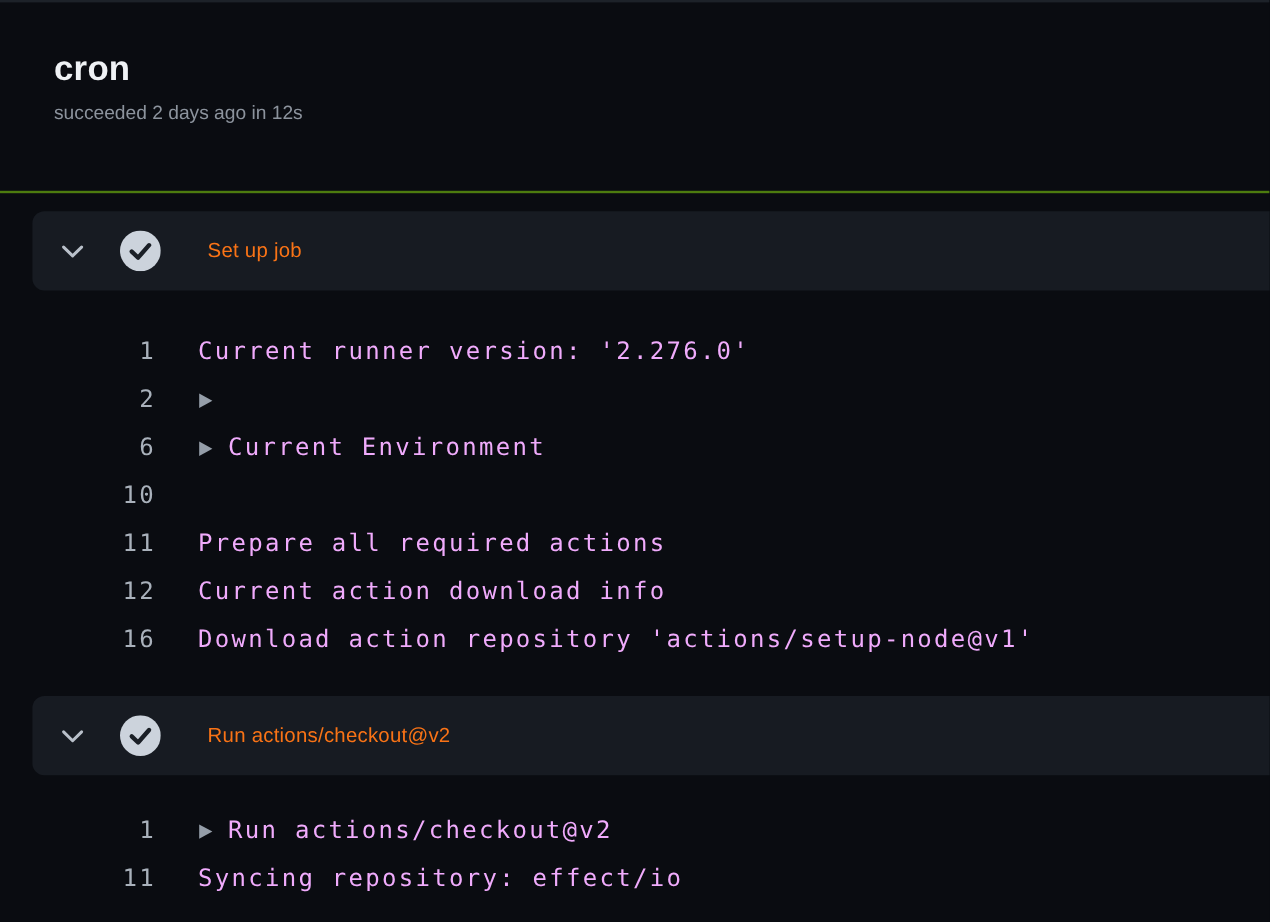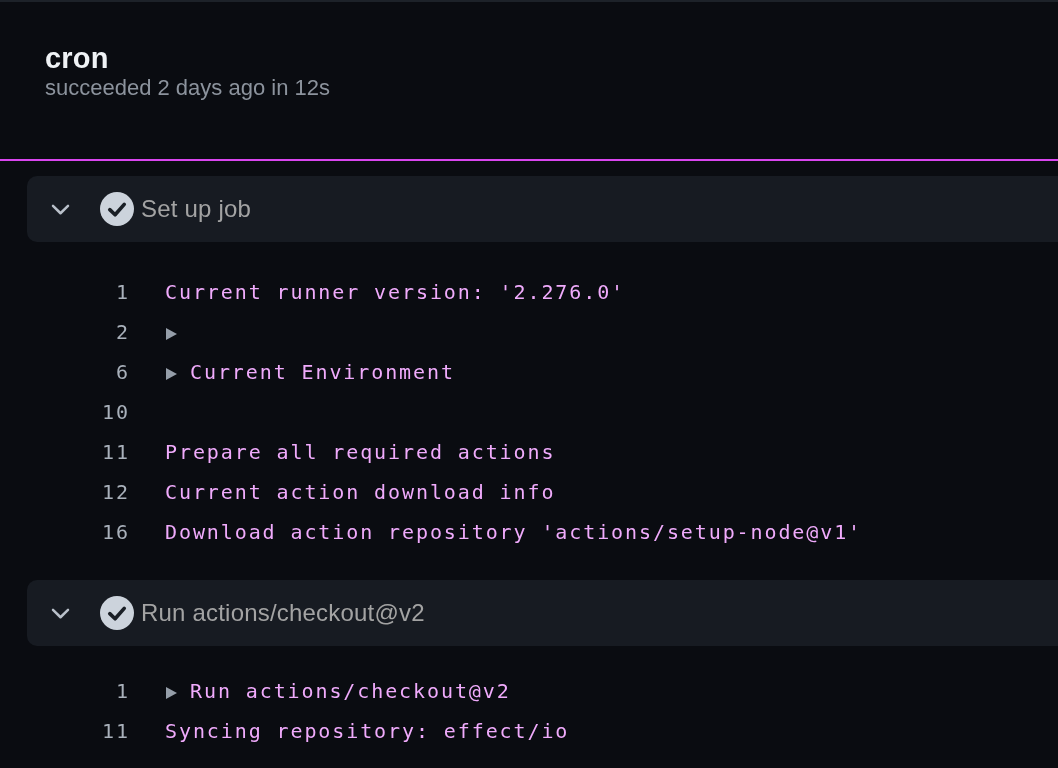--- a/index.html
+++ b/index.html
@@ -8,53 +8,54 @@
     background:#0a0c11;
     font-family:"Liberation Sans", sans-serif;
     position:relative;
   }
   .top-strip { height:2px; width:100%; background:#1d2229; }
 
   
   .run-header {
     height:159px;
     padding:40px 0 16px 45px;
-    border-bottom:2px solid #d946ef;
+    border-bottom:2px solid #4d7c0f;
   }
   .run-title {
     font-size:29px;
     font-weight:700;
     color:#eff2f5;
     letter-spacing:0.2px;
   }
   .run-status {
-    font-size:22px;
+    margin-top:11px;
+    font-size:16px;
     color:#8c939d;
   }
 
   
   .log-area { width:100%; }
 
   .section-header {
     margin:15px -14px 0 27px;
     height:66px;
     background:#171b22;
     border-radius:10px;
     display:flex;
     align-items:center;
     padding-left:21px;
     cursor:pointer;
   }
   .section-header.second { margin-top:28px; }
   .chev { width:25px; height:25px; flex:none; }
   .status-circle { width:34px; height:34px; flex:none; margin-left:27px; }
   .section-title {
-    margin-left:7px;
-    font-size:24px;
-    color:#a3a3a3;
+    margin-left:39px;
+    font-size:17px;
+    color:#f97316;
     letter-spacing:0.2px;
     white-space:nowrap;
   }
 
   .lines { margin-top:30px; }
   .lines.second { margin-top:25px; }
   .log-line {
     height:40px;
     display:flex;
     align-items:center;

